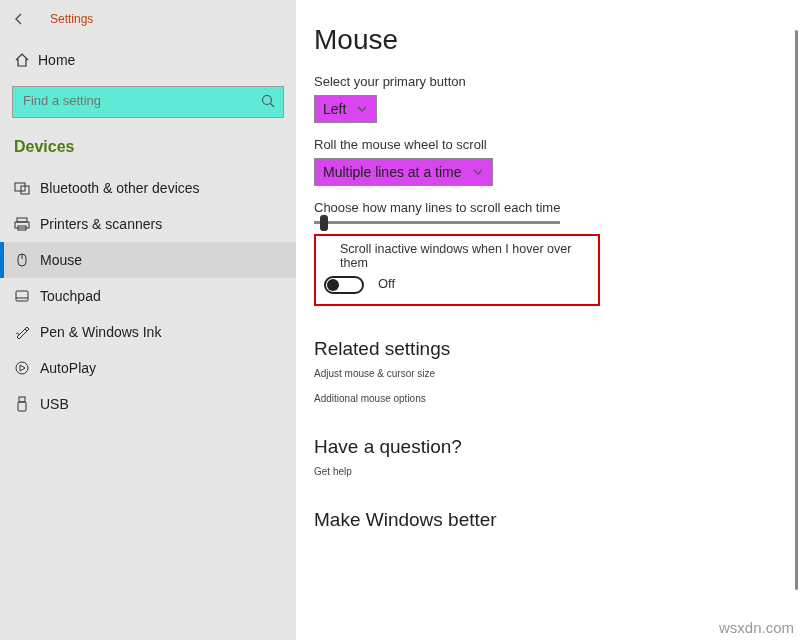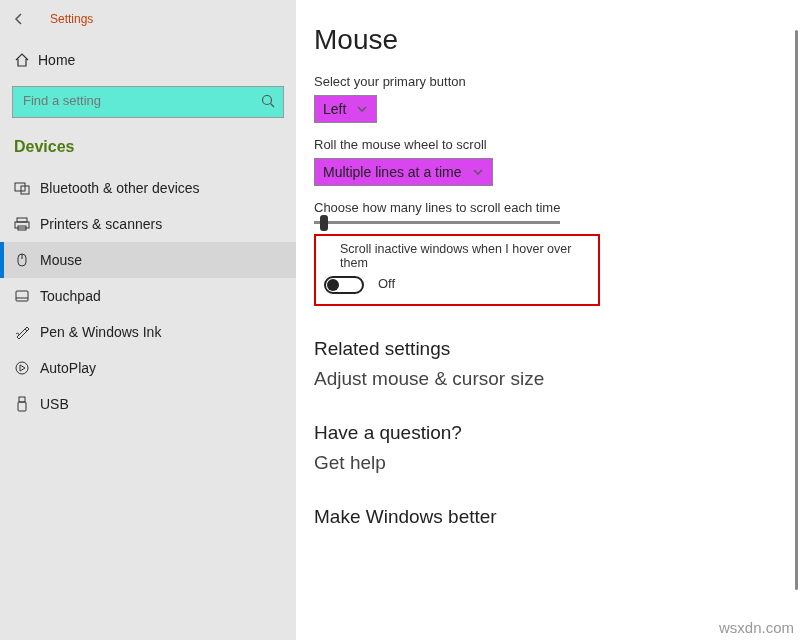--- a/index.html
+++ b/index.html
@@ -28,21 +28,21 @@
   .slider-wrap { width: 246px; margin-top: 6px; }
   .slider-track { height: 3px; background: #888; position: relative; }
   .slider-thumb { position: absolute; left: 6px; top: -6px; width: 8px; height: 16px; background: #333; border-radius: 3px; }
   .highlight-box { border: 2px solid #d40000; padding: 6px 8px 10px 8px; margin-top: 10px; width: 286px; }
   .highlight-box .label { margin-top: 0; color: #333; font-size: 12.5px; margin-left: 16px; }
   .toggle-row { display: flex; margin-top: 6px; }
   .toggle { width: 40px; height: 18px; border: 2px solid #222; border-radius: 10px; position: relative; margin-right: 14px; background: #fff; cursor: pointer; }
   .toggle-knob { width: 12px; height: 12px; background: #222; border-radius: 50%; position: absolute; left: 1px; top: 1px; }
   .toggle-state { font-size: 13px; color: #333; }
   h2 { font-weight: 400; font-size: 19px; color: #222; margin-top: 32px; margin-bottom: 8px; }
-  .link-item { font-size: 19px; color: #444; margin-bottom: 14px; cursor: pointer; }
+  .link-item { font-size: 10px; color: #444; margin-bottom: 14px; cursor: pointer; }
   .watermark { position: absolute; right: 6px; bottom: 4px; font-size: 15px; color: #999; }
   svg { display: block; }
 </style>
 </head>
 <body>
 
 <div class="window">
   <div class="sidebar">
     <div class="titlebar">
       <span class="back">
@@ -181,20 +181,21 @@
       <div class="toggle-row">
         <div class="toggle">
           <div class="toggle-knob"></div>
         </div>
         <span class="toggle-state">Off</span>
       </div>
     </div>
 
     <h2>Related settings</h2>
     <div class="link-item">Adjust mouse &amp; cursor size</div>
+    <div class="link-item">Additional mouse options</div>
 
     <h2>Have a question?</h2>
     <div class="link-item">Get help</div>
 
     <h2>Make Windows better</h2>
   </div>
 </div>
 
 <div class="watermark">wsxdn.com</div>
 

